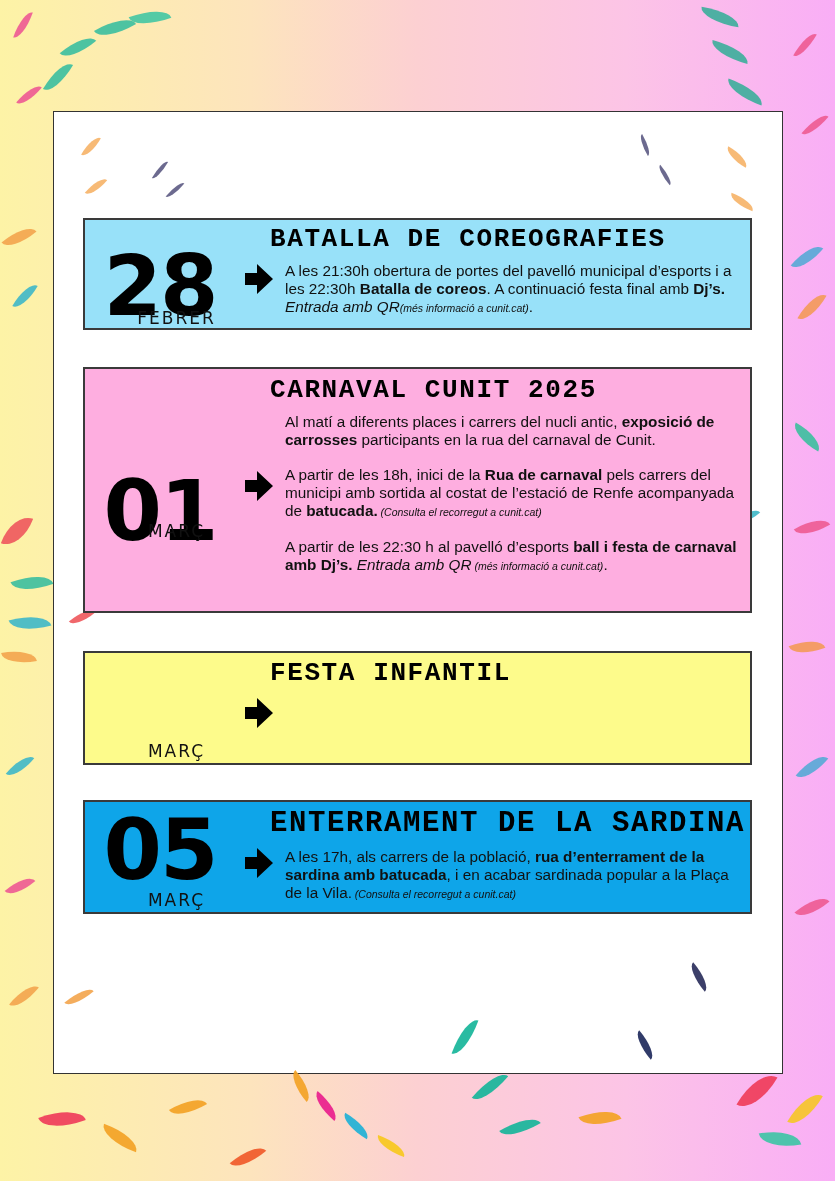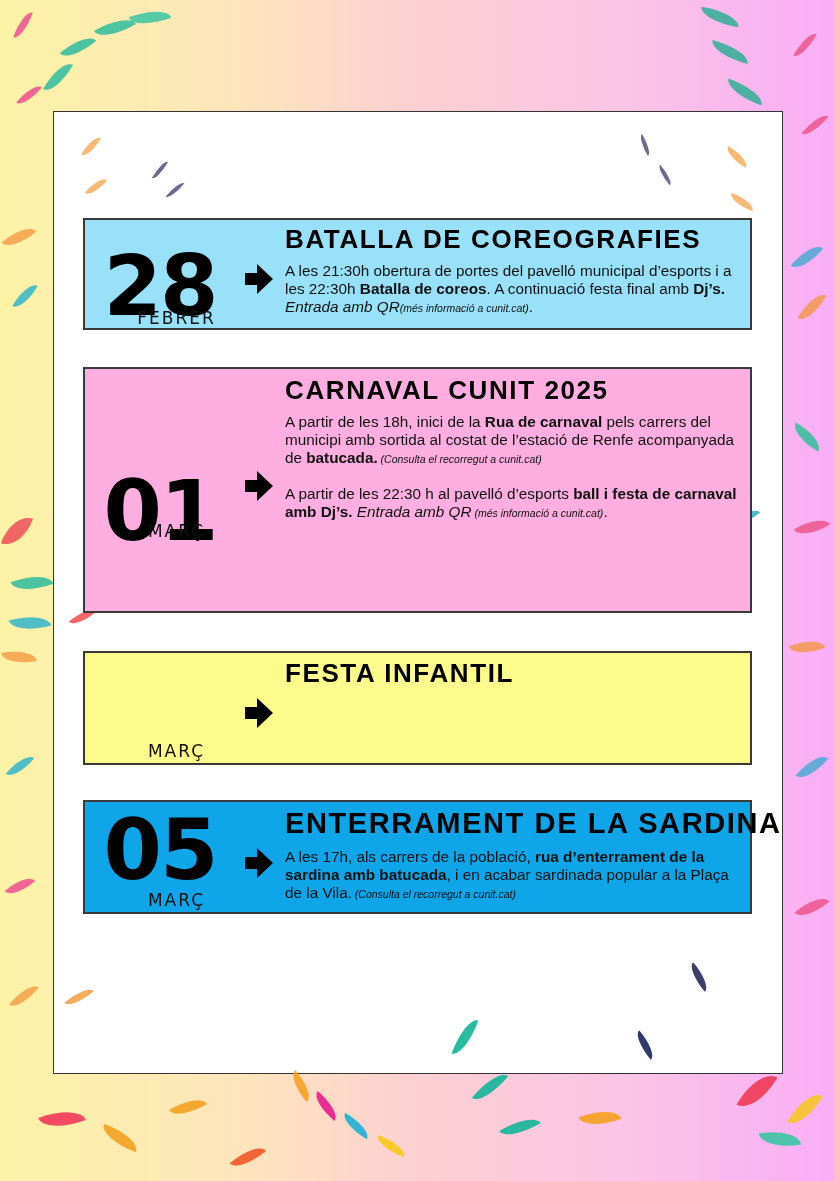--- a/index.html
+++ b/index.html
@@ -25,22 +25,22 @@
       font-size: 84px; line-height: 1; color: #000; letter-spacing: -2px;
     }
     .month {
       position: absolute; left: 0; width: 150px; text-align: center;
       font-family: "DejaVu Sans", sans-serif; font-size: 17px; letter-spacing: 2px; color: #111; padding-left: 33px;
     }
     .arrow {
       position: absolute; left: 160px; width: 28px; height: 30px;
     }
     .title {
-      position: absolute; left: 200px;
-      font-family: Liberation Sans, sans-serif; font-weight: bold;
+      position: absolute; left: 185px;
+      font-family: Liberation Mono, monospace; font-weight: bold;
       font-size: 26px; letter-spacing: 1.6px; color: #000; white-space: nowrap;
     }
     .body {
       position: absolute; left: 200px; right: 6px;
       font-family: "Liberation Sans", sans-serif; font-size: 15.3px; line-height: 18px; color: #111;
     }
     .body p { margin: 0; }
     .body p + p { margin-top: 17px; }
     .body b { font-weight: bold; }
     .body i { font-style: italic; }
@@ -114,20 +114,21 @@
 <div class="event" style="top:367px;height:246px;background:#feaee0;">
   <div class="date-col">
     <div class="day" style="top:80px;margin-top:20px;">01</div>
     <div class="month" style="top:152px;">MARÇ</div>
   </div>
   <svg class="arrow" style="top:102px;" viewBox="0 0 28 30">
       <path d="M0 9 H12 V0 L28 15 L12 30 V21 H0 Z" fill="#000"></path>
     </svg>
   <div class="title" style="top:6px;">CARNAVAL CUNIT 2025</div>
   <div class="body" style="top:44px;">
+    <p><span>Al matí a diferents places i carrers del nucli antic, </span><b>exposició de carrosses</b><span> participants en la rua del carnaval de Cunit.</span></p>
     <p><span>A partir de les 18h, inici de la </span><b>Rua de carnaval</b><span> pels carrers del municipi amb sortida al costat de l’estació de Renfe acompanyada de </span><b>batucada.</b><span class="small"> (Consulta el recorregut a cunit.cat)</span></p>
     <p><span>A partir de les 22:30 h al pavelló d’esports </span><b>ball i festa de carnaval amb Dj’s.</b><i> Entrada amb QR</i><span class="small"> (més informació a cunit.cat)</span><span>.</span></p>
   </div>
 </div>
 
 <div class="event" style="top:651px;height:114px;background:#fdfb8b;">
   <div class="date-col">
     <div class="month" style="top:88px;">MARÇ</div>
   </div>
   <svg class="arrow" style="top:45px;" viewBox="0 0 28 30">

